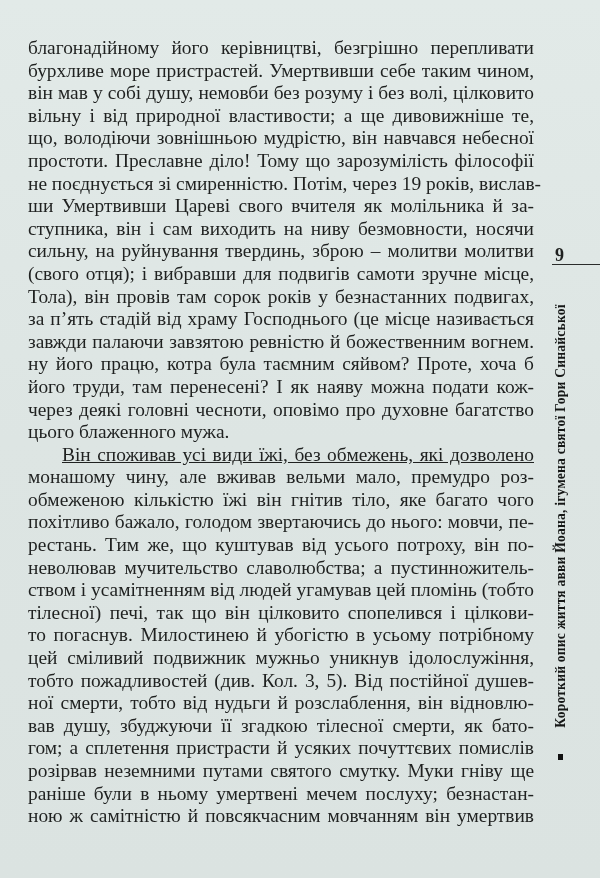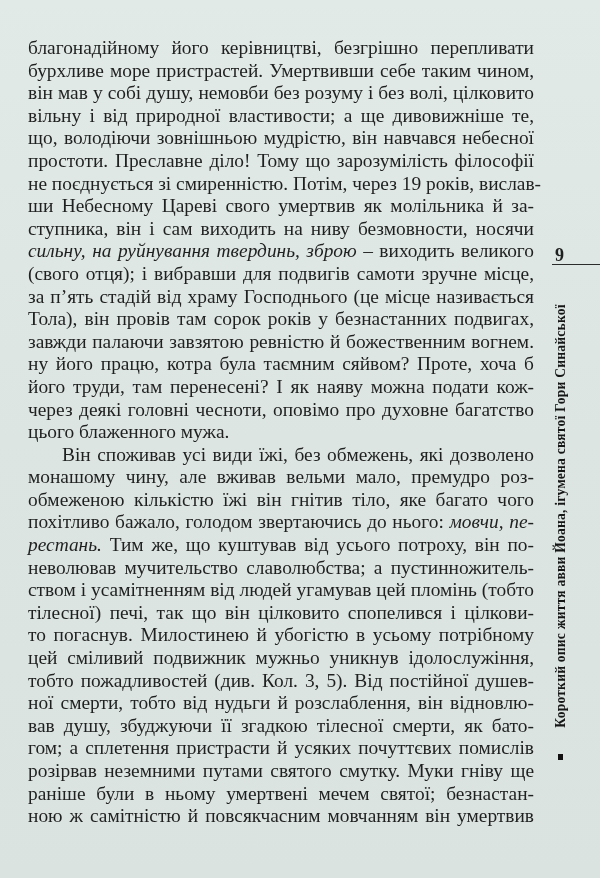--- a/index.html
+++ b/index.html
@@ -36,22 +36,23 @@
       white-space: nowrap;
       text-align-last: justify;
       text-align: justify;
       overflow: visible;
     }
     .line.last {
       text-align-last: left;
     }
     .line.indent {
       padding-left: 34px;
+      text-decoration: underline;
     }
-    em, .ital { font-style: italic; }
+    em, .ital { }
 
     .side {
       position: absolute;
       left: 548px;
       top: 240px;
       width: 50px;
       height: 560px;
     }
     .page-number {
       position: absolute;
@@ -101,47 +102,47 @@
 
 <div class="page">
   <div class="text-block" id="text-block">
       <div class="line"><span>благонадійному його керівництві, безгрішно перепливати</span></div>
       <div class="line"><span>бурхливе море пристрастей. Умертвивши себе таким чином,</span></div>
       <div class="line"><span>він мав у собі душу, немовби без розуму і без волі, цілковито</span></div>
       <div class="line"><span>вільну і від природної властивости; а ще дивовижніше те,</span></div>
       <div class="line"><span>що, володіючи зовнішньою мудрістю, він навчався небесної</span></div>
       <div class="line"><span>простоти. Преславне діло! Тому що зарозумілість філософії</span></div>
       <div class="line"><span>не поєднується зі смиренністю. Потім, через 19 років, вислав-</span></div>
-      <div class="line"><span>ши Небесному Цареві свого умертвив як молільника й за-</span></div>
+      <div class="line"><span>ши Умертвивши Цареві свого вчителя як молільника й за-</span></div>
       <div class="line"><span>ступника, він і сам виходить на ниву безмовности, носячи</span></div>
-      <div class="line"><span class="ital">сильну, на руйнування твердинь, зброю</span><span> – виходить великого</span></div>
+      <div class="line"><span class="ital">сильну, на руйнування твердинь, зброю</span><span> – молитви молитви</span></div>
       <div class="line"><span>(свого отця); і вибравши для подвигів самоти зручне місце,</span></div>
+      <div class="line"><span>Тола), він провів там сорок років у безнастанних подвигах,</span></div>
       <div class="line"><span>за п’ять стадій від храму Господнього (це місце називається</span></div>
-      <div class="line"><span>Тола), він провів там сорок років у безнастанних подвигах,</span></div>
       <div class="line"><span>завжди палаючи завзятою ревністю й божественним вогнем.</span></div>
       <div class="line"><span>ну його працю, котра була таємним сяйвом? Проте, хоча б</span></div>
       <div class="line"><span>його труди, там перенесені? І як наяву можна подати кож-</span></div>
       <div class="line"><span>через деякі головні чесноти, оповімо про духовне багатство</span></div>
       <div class="line last"><span>цього блаженного мужа.</span></div>
       <div class="line indent"><span>Він споживав усі види їжі, без обмежень, які дозволено</span></div>
       <div class="line"><span>монашому чину, але вживав вельми мало, премудро роз-</span></div>
       <div class="line"><span>обмеженою кількістю їжі він гнітив тіло, яке багато чого</span></div>
       <div class="line"><span>похітливо бажало, голодом звертаючись до нього: </span><span class="ital">мовчи, пе-</span></div>
       <div class="line"><span class="ital">рестань.</span><span> Тим же, що куштував від усього потроху, він по-</span></div>
       <div class="line"><span>неволював мучительство славолюбства; а пустинножитель-</span></div>
       <div class="line"><span>ством і усамітненням від людей угамував цей пломінь (тобто</span></div>
       <div class="line"><span>тілесної) печі, так що він цілковито спопелився і цілкови-</span></div>
       <div class="line"><span>то погаснув. Милостинею й убогістю в усьому потрібному</span></div>
       <div class="line"><span>цей сміливий подвижник мужньо уникнув ідолослужіння,</span></div>
       <div class="line"><span>тобто пожадливостей (див. Кол. 3, 5). Від постійної душев-</span></div>
       <div class="line"><span>ної смерти, тобто від нудьги й розслаблення, він відновлю-</span></div>
       <div class="line"><span>вав душу, збуджуючи її згадкою тілесної смерти, як бато-</span></div>
       <div class="line"><span>гом; а сплетення пристрасти й усяких почуттєвих помислів</span></div>
       <div class="line"><span>розірвав неземними путами святого смутку. Муки гніву ще</span></div>
-      <div class="line"><span>раніше були в ньому умертвені мечем святої; безнастан-</span></div>
+      <div class="line"><span>раніше були в ньому умертвені мечем послуху; безнастан-</span></div>
       <div class="line"><span>ною ж самітністю й повсякчасним мовчанням він умертвив</span></div>
     </div>
 
   <div class="side">
     <div class="page-number">9</div>
     <div class="page-rule"></div>
     <div class="running-head">
       <span>Короткий опис життя авви Йоана, ігумена святої Гори Синайської</span>
     </div>
     <div class="bullet-square"></div>

